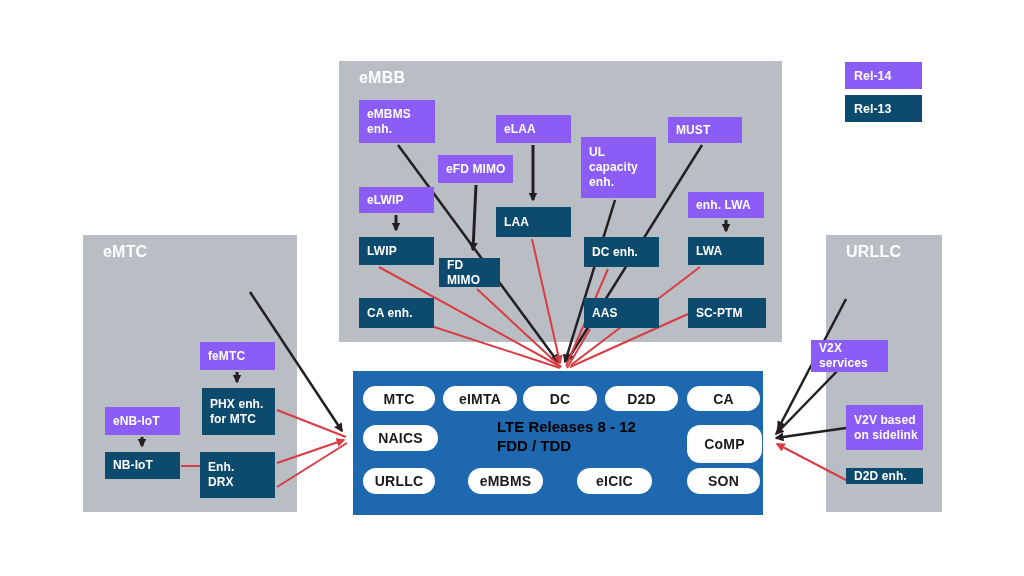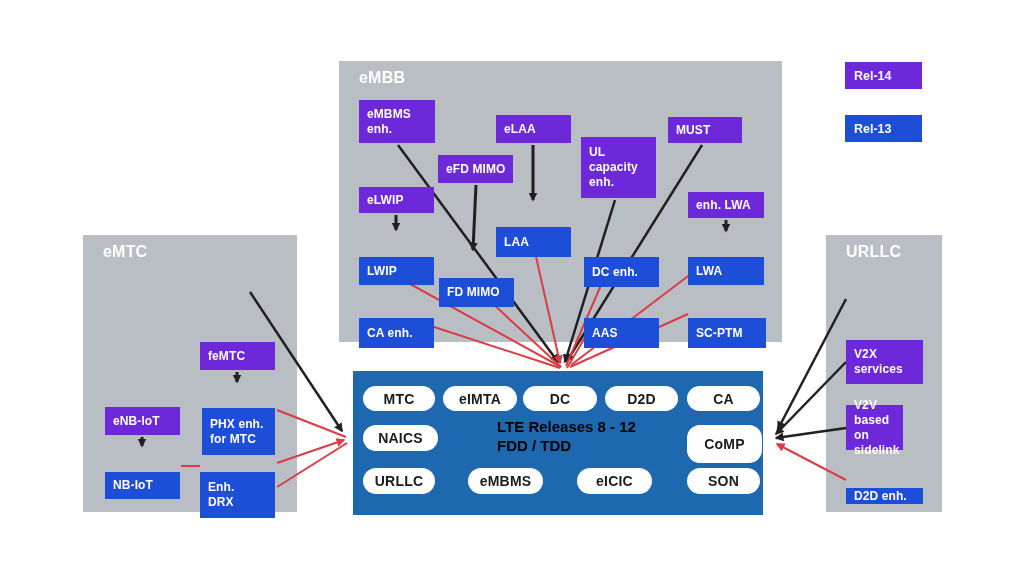--- a/index.html
+++ b/index.html
@@ -13,22 +13,22 @@
     position:absolute;left:20px;top:8px;color:#ffffff;font-weight:bold;
     font-size:16px;letter-spacing:.2px;z-index:2;
   }
   svg.lines{position:absolute;left:0;top:0;z-index:2;}
   .box{
     position:absolute;z-index:3;display:flex;align-items:center;
     color:#ffffff;font-size:12px;font-weight:bold;line-height:1.25;
     padding-left:8px;padding-right:4px;box-sizing:border-box;
     white-space:pre-line;letter-spacing:.1px;
   }
-  .blue{background:#6d28d9;}
-  .red{background:#1d4ed8;margin-top:20px;}
+  .blue{background:#8b5cf6;}
+  .red{background:#0c4a6e;}
   .core{position:absolute;left:353px;top:371px;width:410px;height:144px;background:#1d68ae;z-index:3;}
   .pill{
     position:absolute;background:#ffffff;border-radius:13px;display:flex;
     align-items:center;justify-content:center;color:#1a1a1a;font-weight:bold;
     font-size:14px;letter-spacing:.2px;
   }
   .core-title{position:absolute;left:144px;top:47px;color:#000000;font-weight:bold;font-size:15px;line-height:1.25;}
   .legend-item{
     position:absolute;width:77px;height:27px;display:flex;align-items:center;
     padding-left:9px;box-sizing:border-box;color:#ffffff;font-size:12.5px;font-weight:bold;z-index:3;
@@ -99,36 +99,36 @@
   <div class="box blue" style="left:438px;top:155px;width:75px;height:28px">eFD MIMO</div>
   <div class="box blue" style="left:581px;top:137px;width:75px;height:61px">UL
 capacity
 enh.</div>
   <div class="box blue" style="left:359px;top:187px;width:75px;height:26px">eLWIP</div>
   <div class="box blue" style="left:688px;top:192px;width:76px;height:26px">enh. LWA</div>
   <div class="box red" style="left:496px;top:207px;width:75px;height:30px">LAA</div>
   <div class="box red" style="left:359px;top:237px;width:75px;height:28px">LWIP</div>
   <div class="box red" style="left:584px;top:237px;width:75px;height:30px">DC enh.</div>
   <div class="box red" style="left:688px;top:237px;width:76px;height:28px">LWA</div>
-  <div class="box red" style="left:439px;top:258px;width:75px;height:29px">FD MIMO</div>
+  <div class="box red" style="left:439px;top:258px;width:61px;height:29px">FD MIMO</div>
   <div class="box red" style="left:359px;top:298px;width:75px;height:30px">CA enh.</div>
   <div class="box red" style="left:584px;top:298px;width:75px;height:30px">AAS</div>
   <div class="box red" style="left:688px;top:298px;width:78px;height:30px">SC-PTM</div>
 
   <div class="box blue" style="left:200px;top:342px;width:75px;height:28px">feMTC</div>
   <div class="box red" style="left:202px;top:388px;width:73px;height:47px">PHX enh.
 for MTC</div>
   <div class="box blue" style="left:105px;top:407px;width:75px;height:28px">eNB-IoT</div>
   <div class="box red" style="left:105px;top:452px;width:75px;height:27px">NB-IoT</div>
   <div class="box red" style="left:200px;top:452px;width:75px;height:46px">Enh.
 DRX</div>
 
-  <div class="box blue" style="left:846px;top:340px;width:77px;height:44px">V2X
+  <div class="box blue" style="left:811px;top:340px;width:77px;height:32px">V2X
 services</div>
-  <div class="box blue" style="left:846px;top:405px;width:57px;height:45px">V2V based
+  <div class="box blue" style="left:846px;top:405px;width:77px;height:45px">V2V based
 on sidelink</div>
   <div class="box red" style="left:846px;top:468px;width:77px;height:16px">D2D enh.</div>
 
   <div class="legend-item blue" style="left:845px;top:62px">Rel-14</div>
   <div class="legend-item red" style="left:845px;top:95px">Rel-13</div>
 
   <div class="core">
     <div class="pill" style="left:10px;top:15px;width:72px;height:25px">MTC</div>
     <div class="pill" style="left:90px;top:15px;width:74px;height:25px">eIMTA</div>
     <div class="pill" style="left:170px;top:15px;width:74px;height:25px">DC</div>

